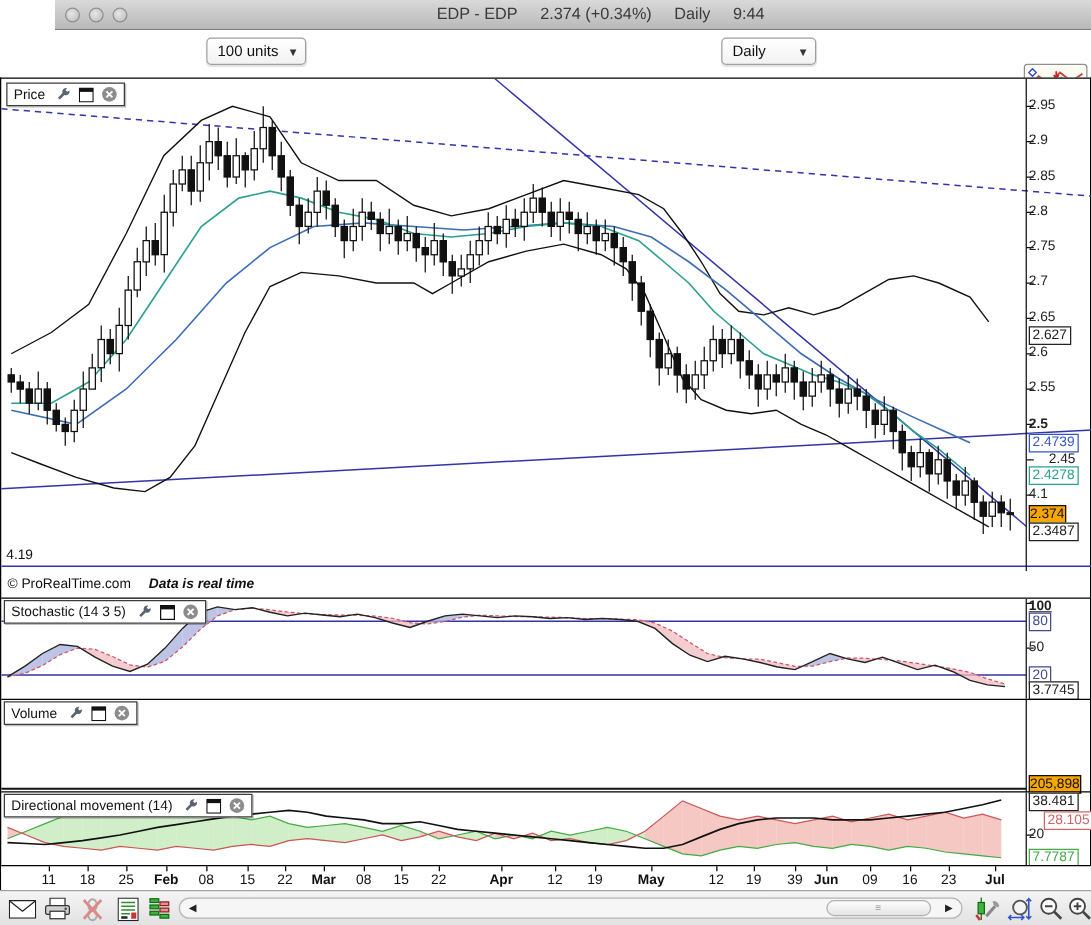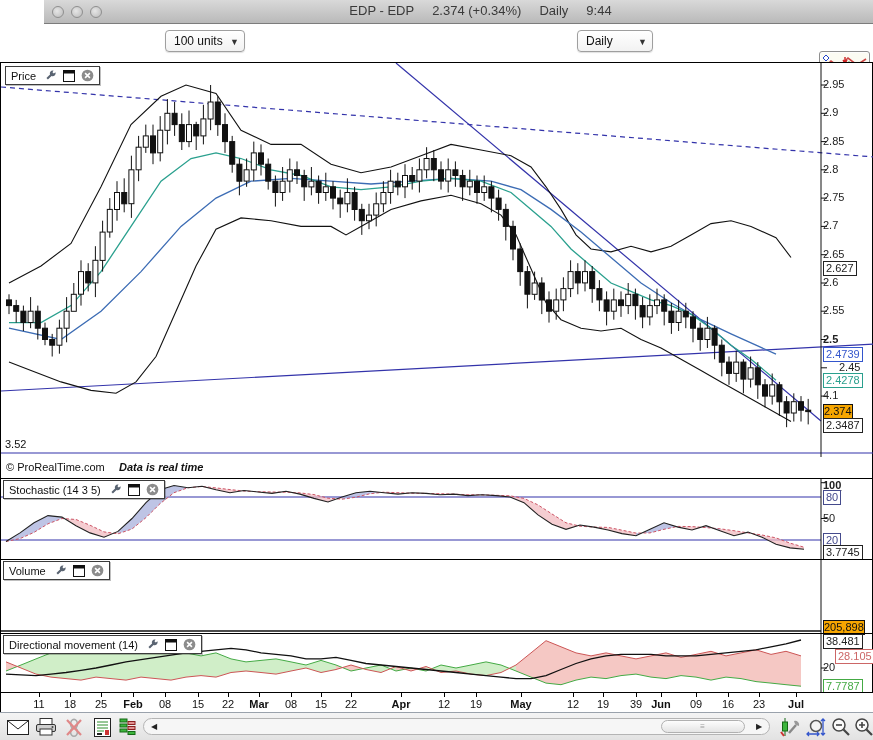--- a/index.html
+++ b/index.html
@@ -354,21 +354,21 @@
             <svg width="12" height="12" viewBox="0 0 12 12">
               <rect x="0.5" y="0.5" width="11" height="11" fill="#fff" stroke="#111"></rect>
               <rect x="0.5" y="0.5" width="11" height="3" fill="#111"></rect>
             </svg>
             <svg width="13" height="13" viewBox="0 0 14 14">
               <circle cx="7" cy="7" r="6.3" fill="#8c8c8c"></circle>
               <path d="M4.4 4.4 L9.6 9.6 M9.6 4.4 L4.4 9.6" stroke="#fff" stroke-width="1.7"></path>
             </svg>
           </span>
       </div>
-      <div class="lvl">3.52</div>
+      <div class="lvl">4.19</div>
       <div class="axiswrap" id="price-axis">
           <div class="alabel" style="top: 15px; left: 0px;">2.95</div>
           <div class="alabel" style="top: 43px; left: 0px;">2.9</div>
           <div class="alabel" style="top: 72px; left: 0px;">2.85</div>
           <div class="alabel" style="top: 100px; left: 0px;">2.8</div>
           <div class="alabel" style="top: 128px; left: 0px;">2.75</div>
           <div class="alabel" style="top: 156px; left: 0px;">2.7</div>
           <div class="alabel" style="top: 185px; left: 0px;">2.65</div>
           <div class="alabel box" style="top: 198px; left: 0px;">2.627</div>
           <div class="alabel" style="top: 213px; left: 0px;">2.6</div>

